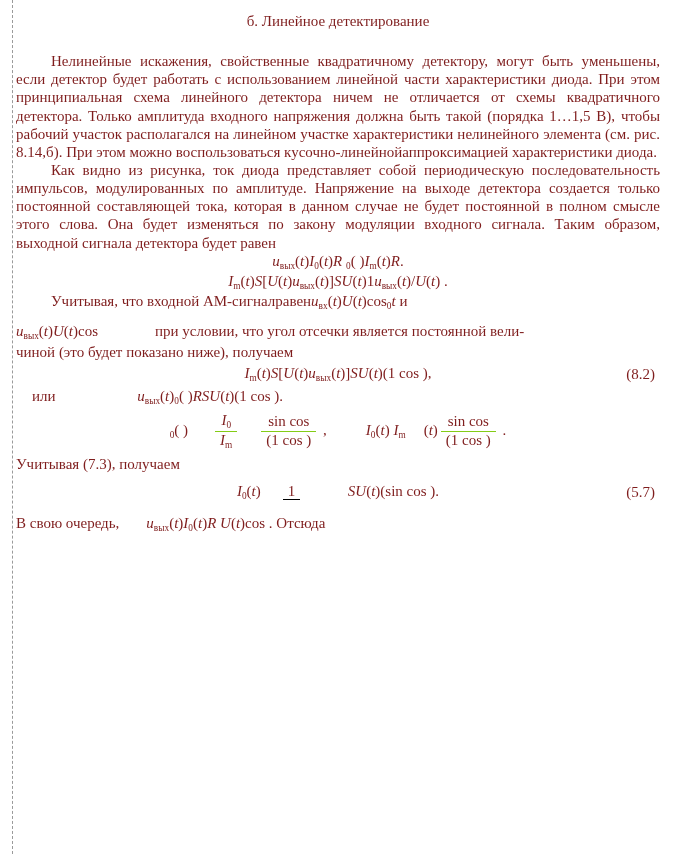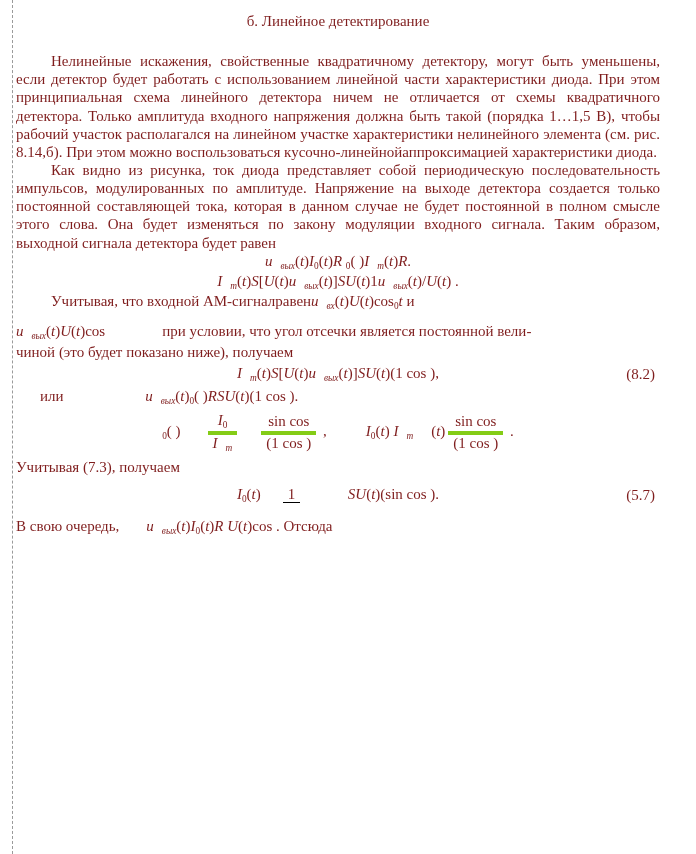--- a/index.html
+++ b/index.html
@@ -22,31 +22,31 @@
     width: 0; border-left: 1px dashed #9a9a9a;
   }
   .title { text-align: center; margin: 0 0 22px 0; }
   p { margin: 0; }
   .just { text-align: justify; }
   .indent { text-indent: 35px; }
   .formula-line { text-align: center; }
   .equation { position: relative; text-align: center; margin: 3px 0; }
   .eq-num { position: absolute; right: 5px; top: 50%; transform: translateY(-50%); }
   .or-line { margin: 2px 0; }
-  .or-label { margin-left: 24px; }
+  .or-label { margin-left: 16px; }
   .or-body { margin-left: 78px; }
   .gap-top { margin-top: 10px; }
   .s-n { font-style: normal; }
   .s-i { font-style: italic; }
-  .s-sub { font-style: italic; font-size: 0.62em; vertical-align: -0.32em; margin-left: 8px; }
+  .s-sub { font-size: 0.62em; vertical-align: -0.32em; }
   .s-subn { font-style: normal; font-size: 0.62em; vertical-align: -0.32em; }
   .s-ubar { border-bottom: 1px solid #000; padding: 0 0.3em 0px 0.3em; }
   .gap { display: inline-block; }
   .frac { display: inline-block; vertical-align: middle; text-align: center; margin: 0 3px; }
-  .fnum { display: block; border-bottom: 4px solid #84cc16; padding: 0 5px; line-height: 1.15; font-family: Liberation Serif, serif; }
+  .fnum { display: block; border-bottom: 1px solid #84cc16; padding: 0 5px; line-height: 1.15; font-family: Liberation Serif, serif; }
   .fden { display: block; padding: 0 5px; line-height: 1.15; min-height: 0.4em; }
   .f2-row { text-align: center; margin: 5px 0; }
   .eq83 { margin: 8px 0 12px 0; }
   .p9 { margin-top: 12px; }
 </style>
 </head>
 <body>
 
 <div class="boundary"></div>
 

